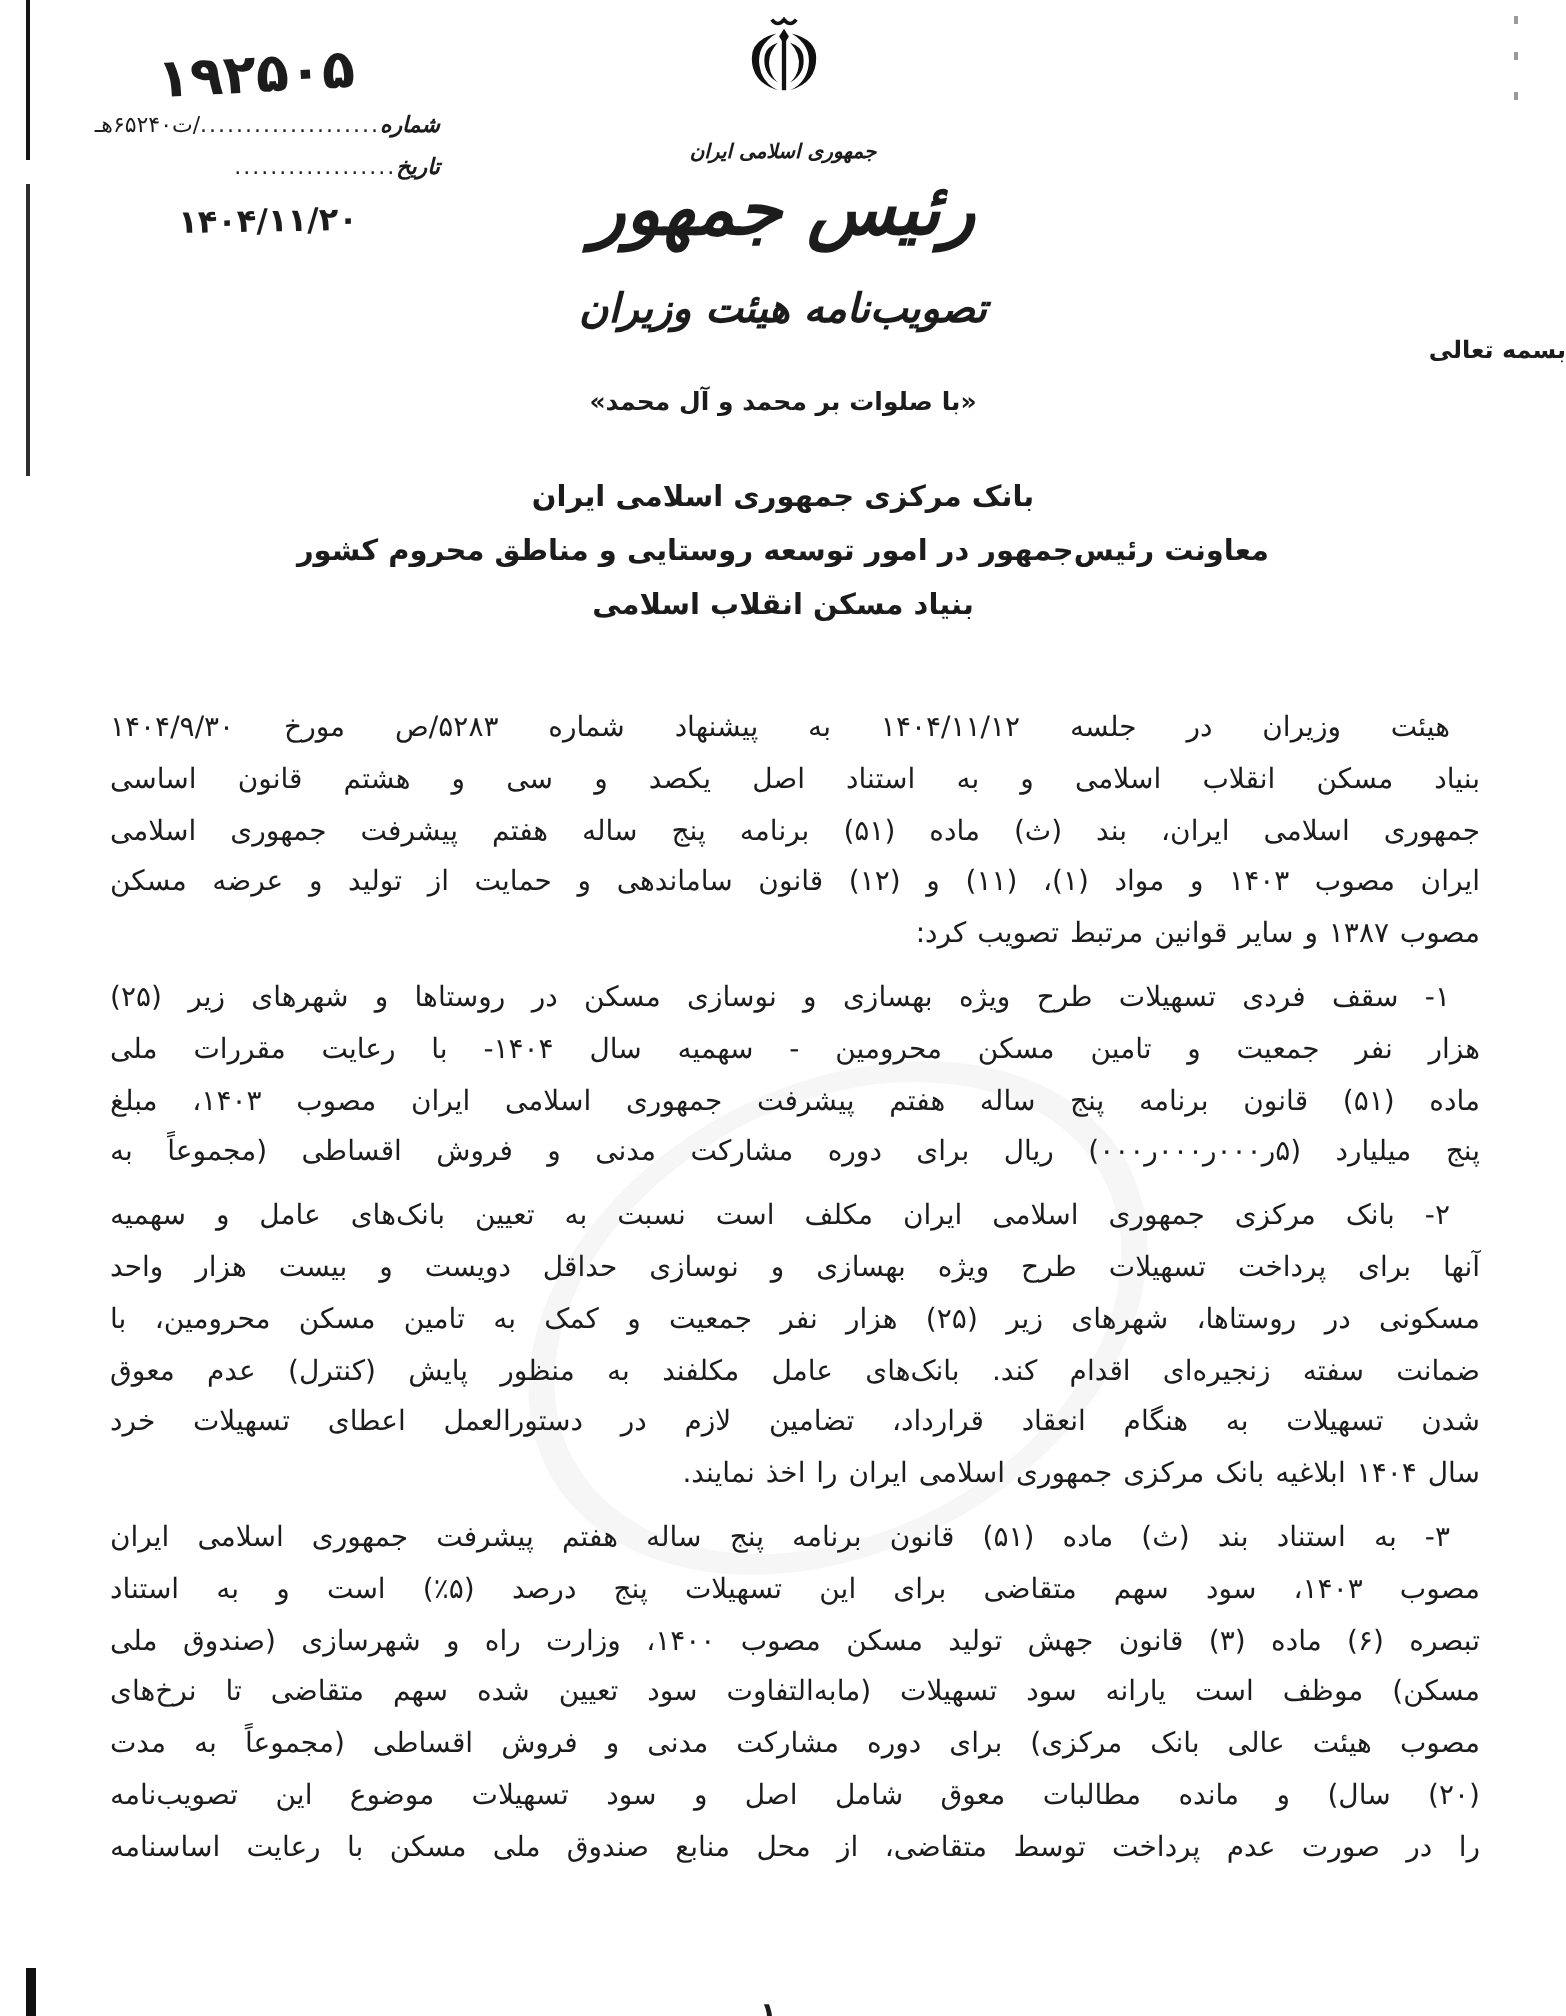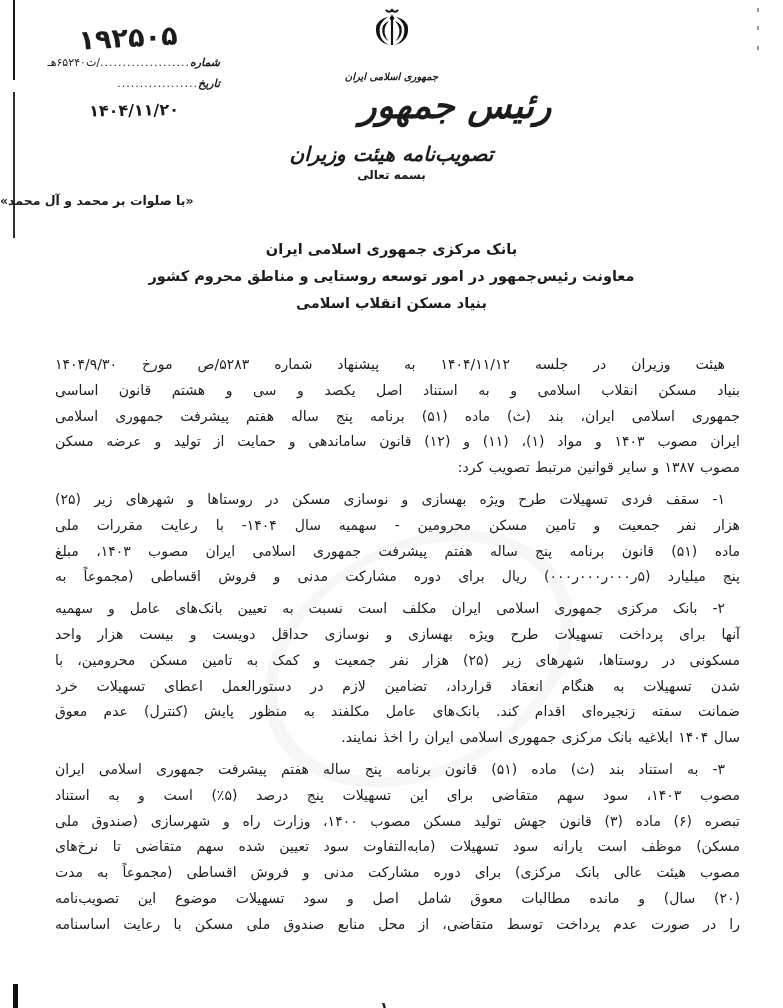--- a/index.html
+++ b/index.html
@@ -30,25 +30,25 @@
   .field-row .code{white-space:nowrap;font-size:11px;text-align:right;}
   .date-row{margin-top:6px;padding-left:36px;justify-content:flex-start;}
   .hand-date{
     margin-top:10px;text-align:center;font-size:16px;font-weight:bold;
     letter-spacing:3px;transform:rotate(-1deg);padding-left:30px;
   }
   
   .masthead{position:absolute;left:50%;top:6px;transform:translateX(-50%);width:320px;text-align:center;}
   .emblem{height:46px;margin:0 auto;display:block;}
   .republic{font-size:10px;font-weight:bold;font-style:italic;margin-top:19px;}
-  .president{font-size:36px;font-weight:bold;font-style:italic;line-height:44px;margin-top:2px;text-align:right;}
+  .president{font-size:36px;font-weight:bold;font-style:italic;line-height:44px;margin-top:2px;}
   .doctype{font-size:20px;font-weight:bold;font-style:italic;line-height:28px;margin-top:12px;}
   
-  .bismillah{position:absolute;top:168px;left:0;width:100%;text-align:center;font-size:12px;font-weight:bold;}
-  .salawat{position:absolute;top:193px;left:0;width:100%;text-align:left;font-size:12.5px;font-weight:bold;}
+  .bismillah{position:absolute;top:168px;left:0;width:100%;text-align:right;font-size:12px;font-weight:bold;}
+  .salawat{position:absolute;top:193px;left:0;width:100%;text-align:center;font-size:12.5px;font-weight:bold;}
   
   .recipients{position:absolute;top:236px;left:0;width:100%;text-align:center;font-weight:bold;font-size:14.5px;line-height:27px;}
   
   .body{position:absolute;top:352px;right:43px;left:55px;font-size:14px;}
   .para{margin-bottom:6px;}
   .bline{
     line-height:25.8px;
     text-align:justify;
     text-align-last:justify;
     word-spacing:1px;
@@ -136,22 +136,22 @@
       <div class="bline first">۱- سقف فردی تسهیلات طرح ویژه بهسازی و نوسازی مسکن در روستاها و شهرهای زیر (۲۵)</div>
       <div class="bline">هزار نفر جمعیت و تامین مسکن محرومین - سهمیه سال ۱۴۰۴- با رعایت مقررات ملی</div>
       <div class="bline">ماده (۵۱) قانون برنامه پنج ساله هفتم پیشرفت جمهوری اسلامی ایران مصوب ۱۴۰۳، مبلغ</div>
       <div class="bline">پنج میلیارد (۵ر۰۰۰ر۰۰۰ر۰۰۰) ریال برای دوره مشارکت مدنی و فروش اقساطی (مجموعاً به</div>
     </div>
 
     <div class="para">
       <div class="bline first">۲- بانک مرکزی جمهوری اسلامی ایران مکلف است نسبت به تعیین بانک‌های عامل و سهمیه</div>
       <div class="bline">آنها برای پرداخت تسهیلات طرح ویژه بهسازی و نوسازی حداقل دویست و بیست هزار واحد</div>
       <div class="bline">مسکونی در روستاها، شهرهای زیر (۲۵) هزار نفر جمعیت و کمک به تامین مسکن محرومین، با</div>
+      <div class="bline">ضمانت سفته زنجیره‌ای اقدام کند. بانک‌های عامل مکلفند به منظور پایش (کنترل) عدم معوق</div>
       <div class="bline">شدن تسهیلات به هنگام انعقاد قرارداد، تضامین لازم در دستورالعمل اعطای تسهیلات خرد</div>
-      <div class="bline">ضمانت سفته زنجیره‌ای اقدام کند. بانک‌های عامل مکلفند به منظور پایش (کنترل) عدم معوق</div>
       <div class="bline end">سال ۱۴۰۴ ابلاغیه بانک مرکزی جمهوری اسلامی ایران را اخذ نمایند.</div>
     </div>
 
     <div class="para">
       <div class="bline first">۳- به استناد بند (ث) ماده (۵۱) قانون برنامه پنج ساله هفتم پیشرفت جمهوری اسلامی ایران</div>
       <div class="bline">مصوب ۱۴۰۳، سود سهم متقاضی برای این تسهیلات پنج درصد (۵٪) است و به استناد</div>
       <div class="bline">تبصره (۶) ماده (۳) قانون جهش تولید مسکن مصوب ۱۴۰۰، وزارت راه و شهرسازی (صندوق ملی</div>
       <div class="bline">مسکن) موظف است یارانه سود تسهیلات (مابه‌التفاوت سود تعیین شده سهم متقاضی تا نرخ‌های</div>
       <div class="bline">مصوب هیئت عالی بانک مرکزی) برای دوره مشارکت مدنی و فروش اقساطی (مجموعاً به مدت</div>
       <div class="bline">(۲۰) سال) و مانده مطالبات معوق شامل اصل و سود تسهیلات موضوع این تصویب‌نامه</div>

